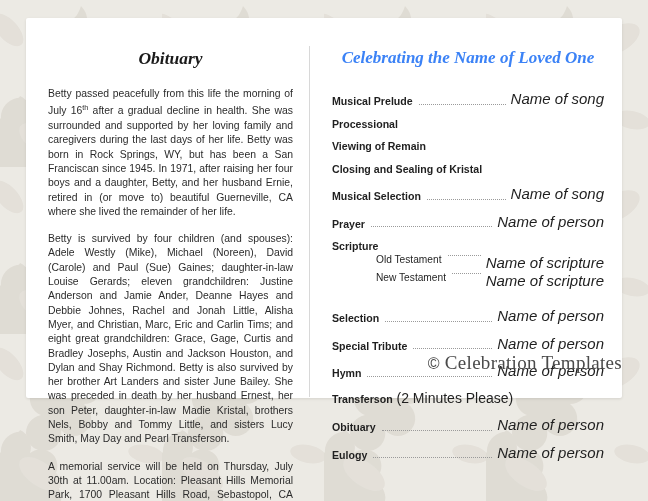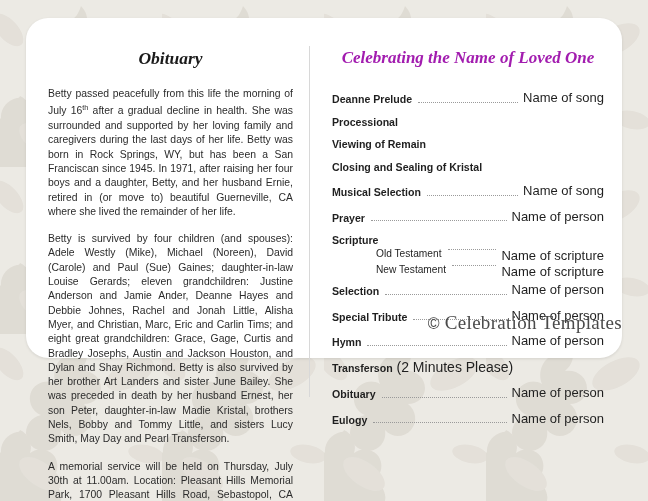--- a/index.html
+++ b/index.html
@@ -26,23 +26,23 @@
     inset: 0;
     opacity: 1;
   }
 
   
   .card {
     position: absolute;
     left: 26px;
     top: 18px;
     width: 596px;
-    height: 340px;
+    height: 380px;
     background: #ffffff;
-    border-radius: 22px;
+    border-radius: 2px;
     box-shadow: 0 1px 3px rgba(0,0,0,0.10);
   }
 
   .columns {
     position: absolute;
     left: 0;
     top: 0;
     width: 596px;
     height: 405px;
     display: flex;
@@ -70,21 +70,21 @@
     font-size: 17.5px;
     color: #1a1a1a;
     text-align: center;
     margin: 8px 0 18px 0;
   }
   h1.celebrate-title {
     font-family: "Liberation Serif", serif;
     font-weight: bold;
     font-style: italic;
     font-size: 17px;
-    color: #a21caf;
+    color: #3b82f6;
     text-align: center;
     margin: 8px 0 22px 0;
   }
 
   .obit-para {
     font-size: 10.4px;
     line-height: 14.3px;
     color: #2b2b2b;
     text-align: justify;
     margin: 0 0 13px 0;
@@ -114,36 +114,37 @@
   }
   .dots {
     flex: 1;
     margin: 0 5px 2.5px 6px;
     border-bottom: 1.4px dotted #9a9a9a;
     min-width: 10px;
     height: 1px;
   }
   .prog-value {
     white-space: nowrap;
-    font-size: 13px;
+    font-size: 15px;
     color: #1f1f1f;
+    font-style: italic;
   }
 
   
   .sub-row {
     display: flex;
     font-size: 10.2px;
     margin: 0 0 1px 0;
     padding-left: 44px;
     color: #1f1f1f;
   }
   .sub-row .sub-label { white-space: nowrap; }
   .sub-row .dots { margin: 0 5px 2.5px 6px; }
 
-  .scripture-block { margin-bottom: 3px; }
+  .scripture-block { margin-bottom: 18px; }
 
   
   .footer {
     position: absolute;
     left: 0;
     bottom: 24px;
     width: 596px;
     text-align: right;
     font-family: "Liberation Serif", serif;
     font-size: 19px;
@@ -189,21 +190,21 @@
           </div>
       </div>
 
       <div class="col-divider"></div>
 
       <div class="col-right">
         <h1 class="celebrate-title">Celebrating the Name of Loved One</h1>
         <div id="program-list">
             <div>
               <div class="prog-row">
-                <div class="prog-label"><span>Deanne Prelude</span></div>
+                <div class="prog-label"><span>Musical Prelude</span></div>
                 <div class="dots"></div>
                 <div class="prog-value">Name of song</div>
               </div>
             </div>
             <div>
               <div class="prog-row">
                 <div class="prog-label"><span>Processional</span></div>
               </div>
             </div>
             <div>

